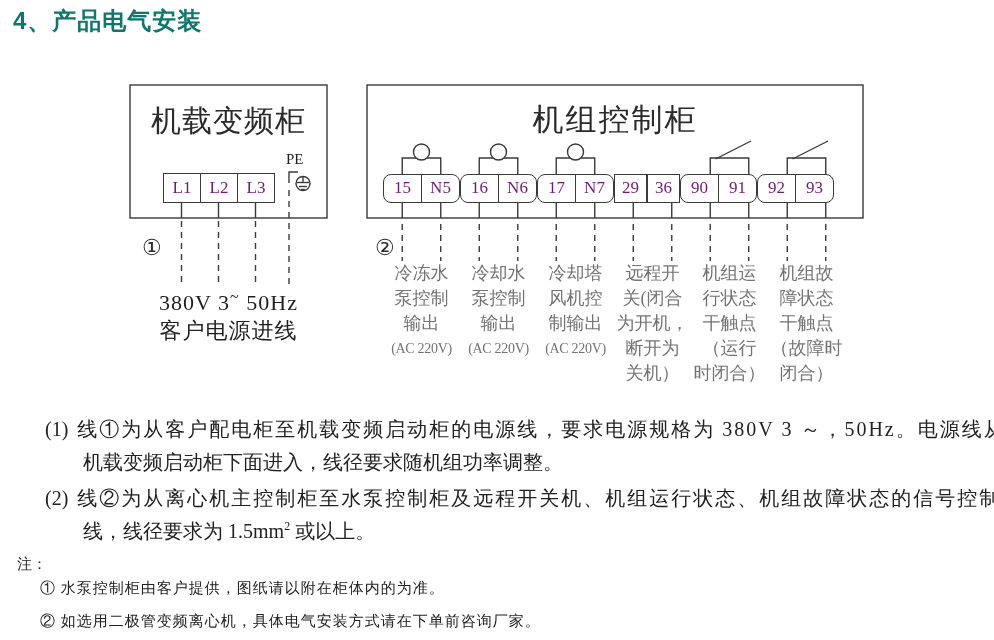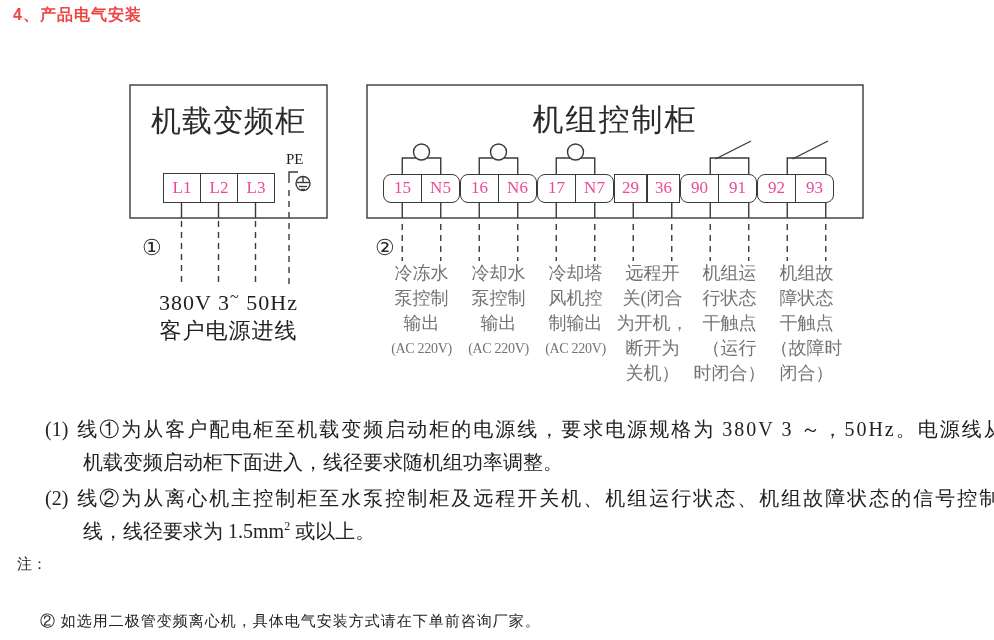--- a/index.html
+++ b/index.html
@@ -5,37 +5,37 @@
   * { margin:0; padding:0; box-sizing:border-box; }
   html,body { background:#ffffff; }
   .page {
     position:relative; width:994px; height:640px; background:#fff;
     font-family:"Liberation Serif","DejaVu Serif",serif; color:#1f1f1f;
     overflow:hidden;
   }
   .abs { position:absolute; }
   .h1 {
     left:13px; top:5px; font-family:"Liberation Sans","DejaVu Sans",sans-serif;
-    font-weight:bold; font-size:16px; letter-spacing:1px; color:#ef4444;
+    font-weight:bold; font-size:24px; letter-spacing:1px; color:#0f766e;
   }
   .subtitle { left:13px; top:41px; font-size:19px; }
 
   svg.wires { position:absolute; left:0; top:0; }
 
   .box-title { text-align:center; color:#2a2a2a; }
   .left-box-title { left:130px; top:101px; width:197px; font-size:30px; letter-spacing:1px; }
   .right-box-title { left:367px; top:99px; width:496px; font-size:31px; letter-spacing:2px; }
   .pe-label { left:286px; top:151px; font-size:15px; }
 
   .tstrip { display:flex; position:absolute; }
   .left-strip { left:163px; top:173px; }
   .right-strip { left:383px; top:174px; }
   .tgroup { display:flex; border:1.3px solid #3a3a3a; height:29px; background:#fff; }
   .tcell {
-    flex:1; text-align:center; font-size:17px; line-height:26px; color:#ec4899;
+    flex:1; text-align:center; font-size:17px; line-height:26px; color:#701a75;
   }
   .tcell + .tcell { border-left:1.3px solid #3a3a3a; }
   .g-pair { width:77px;border-radius:8px; } .g-single { width:33px; }
   .left-strip .tgroup { width:112px; height:30px; }
   .left-strip .tcell { line-height:27px; }
 
   .wire-tag { font-size:22px; color:#2a2a2a; }
   .tag-1 { left:142px; top:235px; }
   .tag-2 { left:375px; top:235px; }
 
@@ -239,15 +239,16 @@
     <div>（故障时</div>
     <div>闭合）</div>
   </div>
 
   <div class="abs wn-line wn-l1 i1l1"><span class="wn-num">(1)</span><span>线①为从客户配电柜至机载变频启动柜的电源线，要求电源规格为 380V  3 ～，50Hz。电源线从</span></div>
   <div class="abs wn-line i1l2">机载变频启动柜下面进入，线径要求随机组功率调整。</div>
   <div class="abs wn-line wn-l1 i2l1"><span class="wn-num">(2)</span><span>线②为从离心机主控制柜至水泵控制柜及远程开关机、机组运行状态、机组故障状态的信号控制</span></div>
   <div class="abs wn-line i2l2"><span>线，线径要求为 1.5mm</span><sup>2</sup><span> 或以上。</span></div>
 
   <div class="abs fn-heading">注：</div>
+  <div class="abs fn-line fn1">① 水泵控制柜由客户提供，图纸请以附在柜体内的为准。</div>
   <div class="abs fn-line fn2">② 如选用二极管变频离心机，具体电气安装方式请在下单前咨询厂家。</div>
 
 </div>
 
 </body></html>

